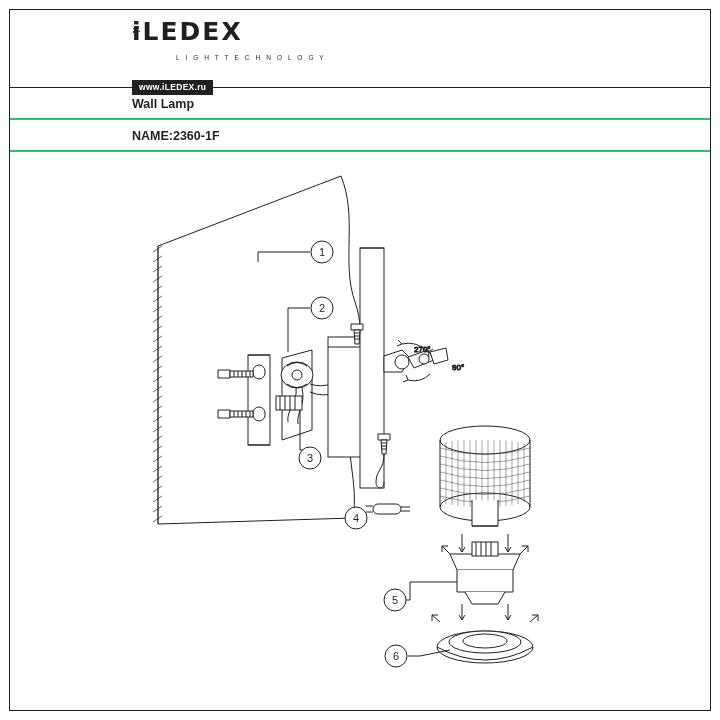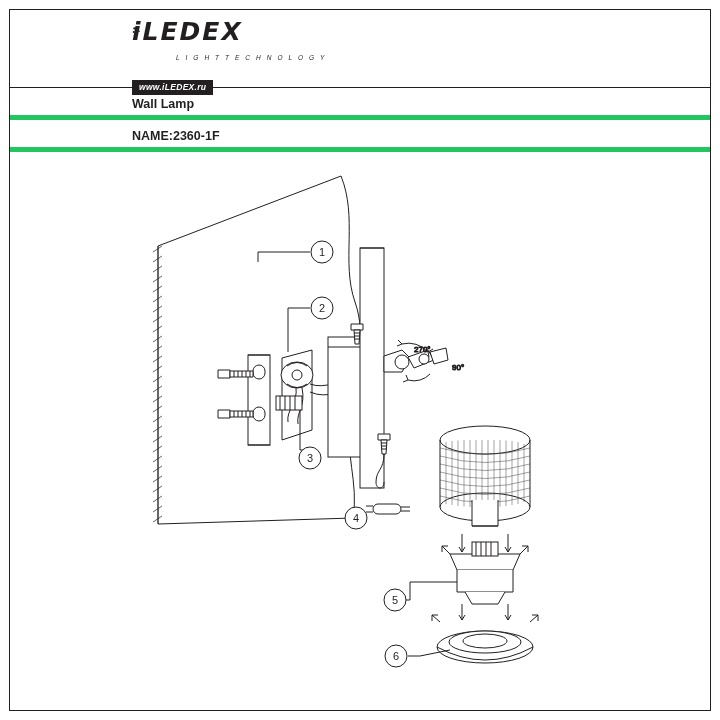--- a/index.html
+++ b/index.html
@@ -35,23 +35,23 @@
     top: 10px;
     width: 700px;
     height: 142px;
     box-sizing: border-box;
   }
   .tb-row {
     position: absolute;
     left: 0;
     width: 700px;
     box-sizing: border-box;
-    border-bottom: 5px solid #22c55e;
-  }
-  .tb-row.logo { top: 0; height: 78px; border-bottom: 1px solid #231f20; font-style: italic; }
+    border-bottom: 2px solid #22c55e;
+  }
+  .tb-row.logo { top: 0; height: 78px; border-bottom: 1px solid #231f20; }
   .tb-row.name { top: 78px; height: 32px; }
   .tb-row.code { top: 110px; height: 32px; }
 
   .logo-wrap {
     position: absolute;
     left: 122px;
     top: 9px;
     width: 180px;
     height: 62px;
   }

